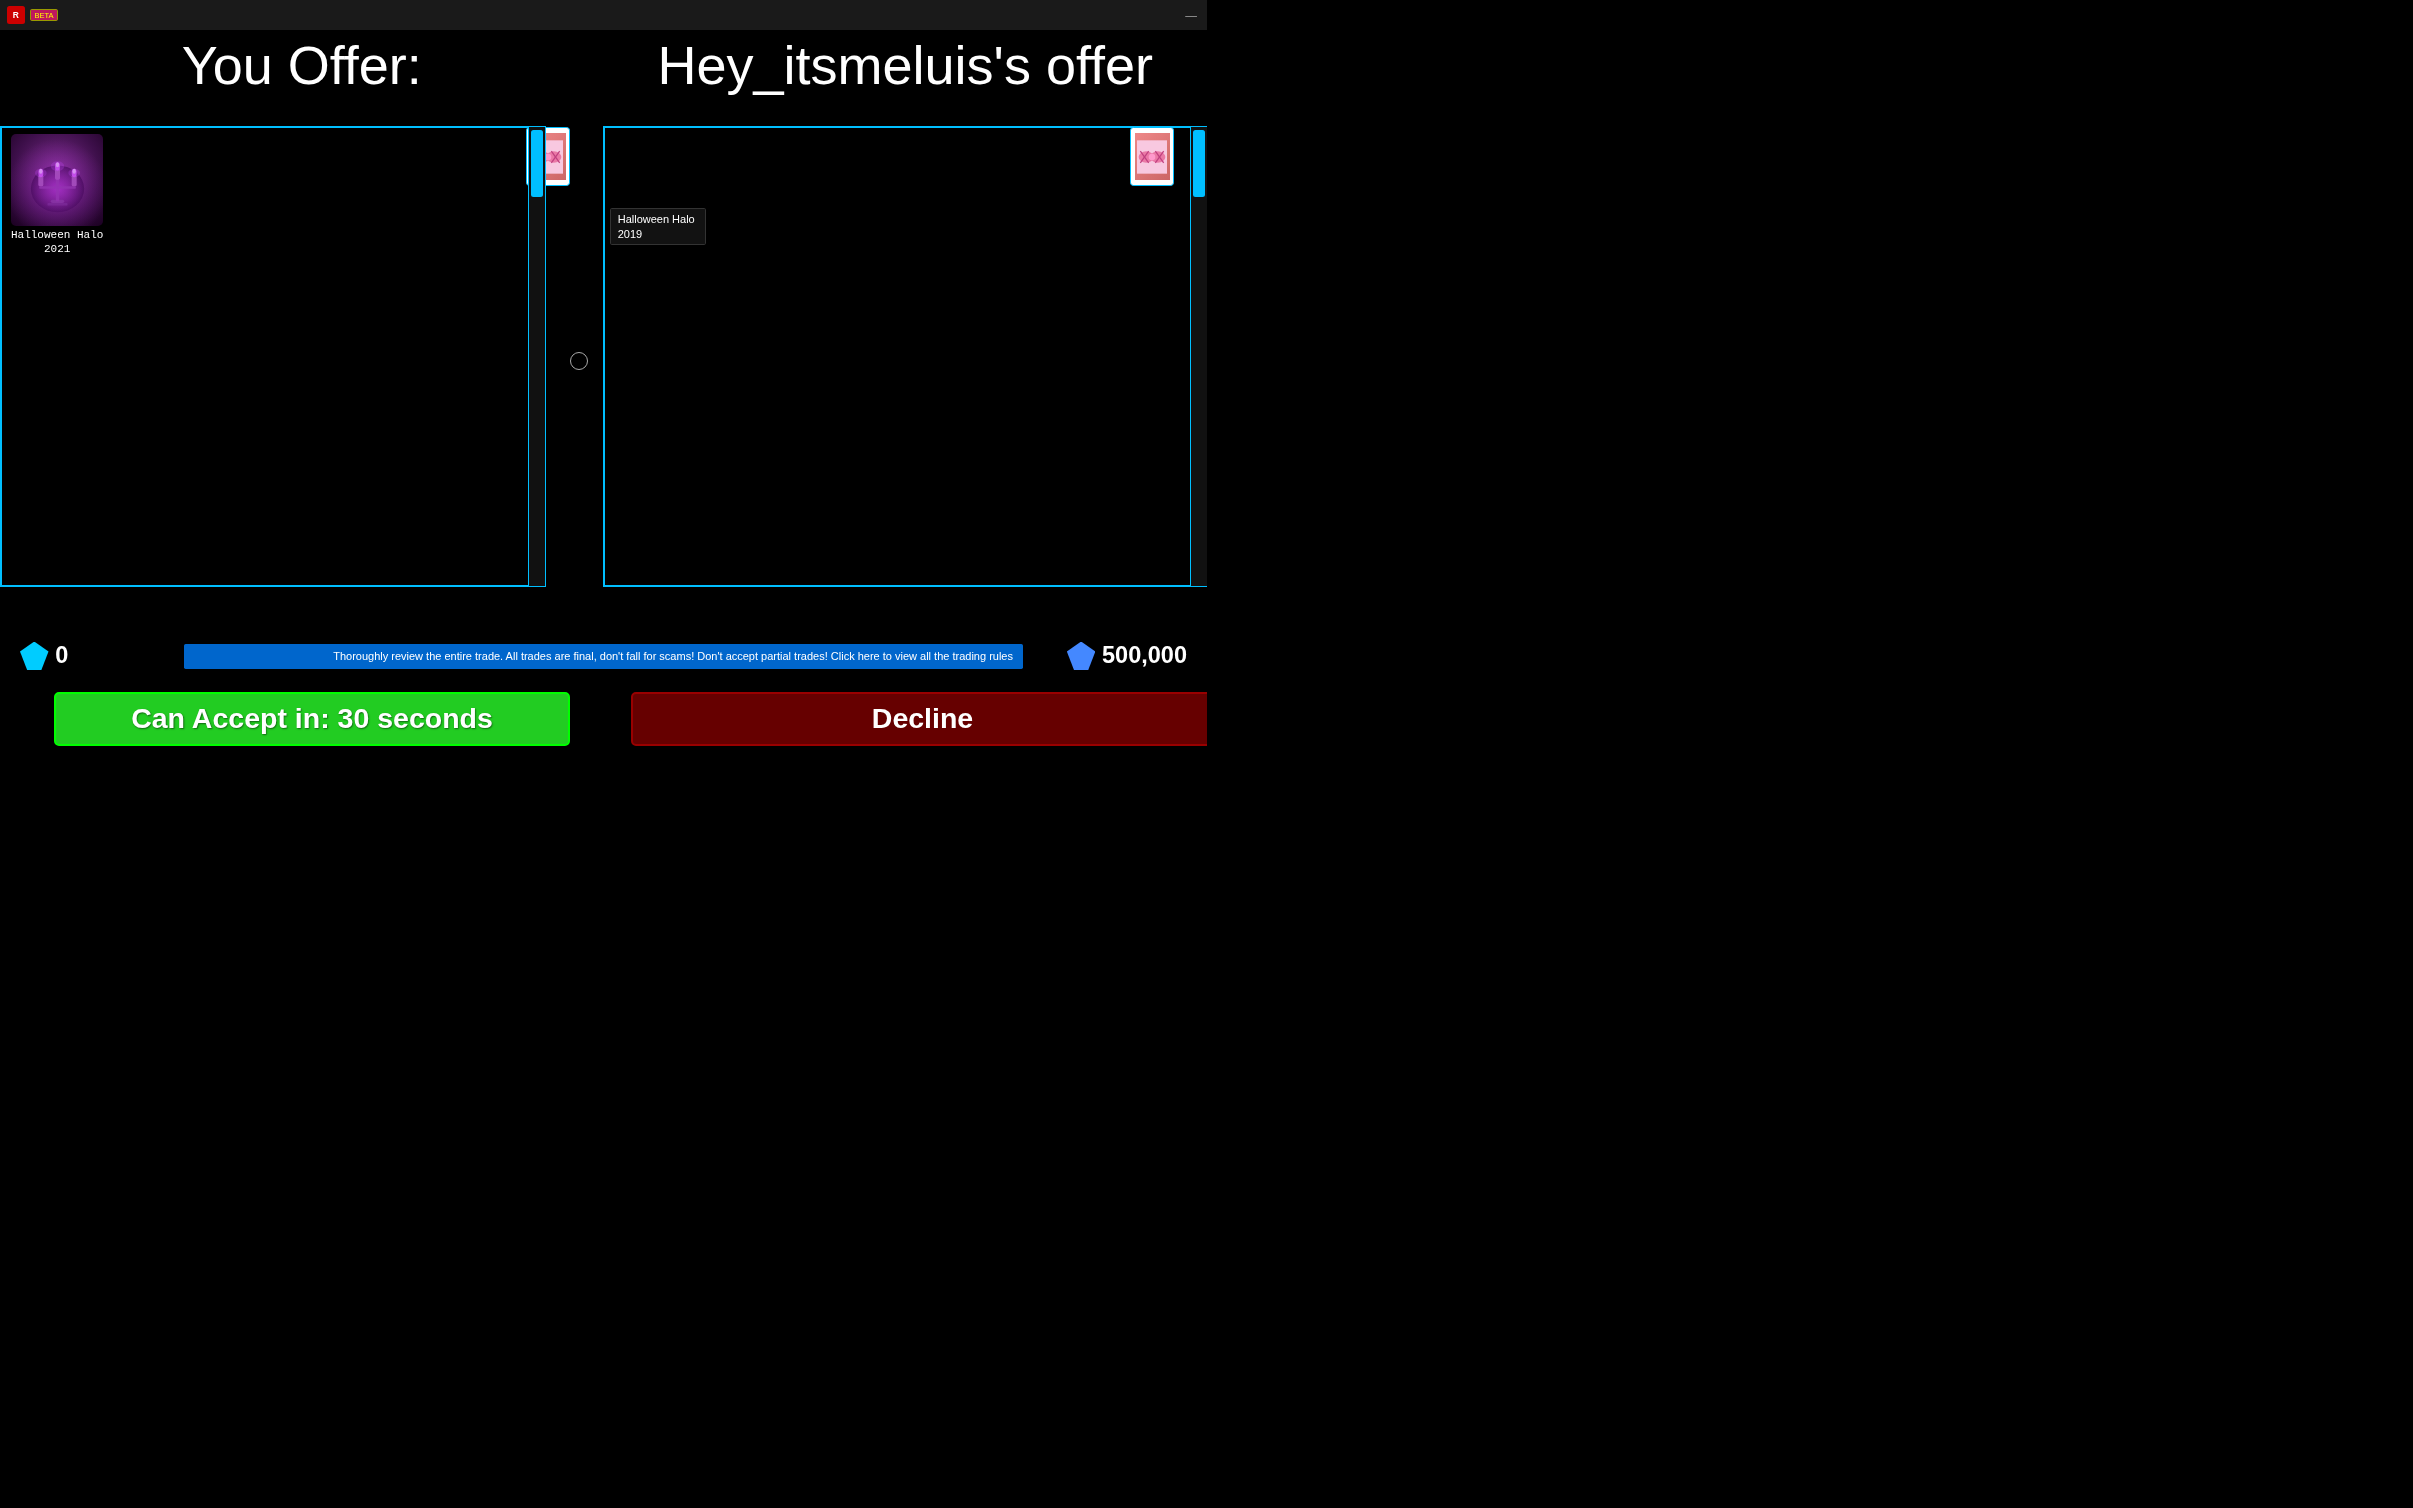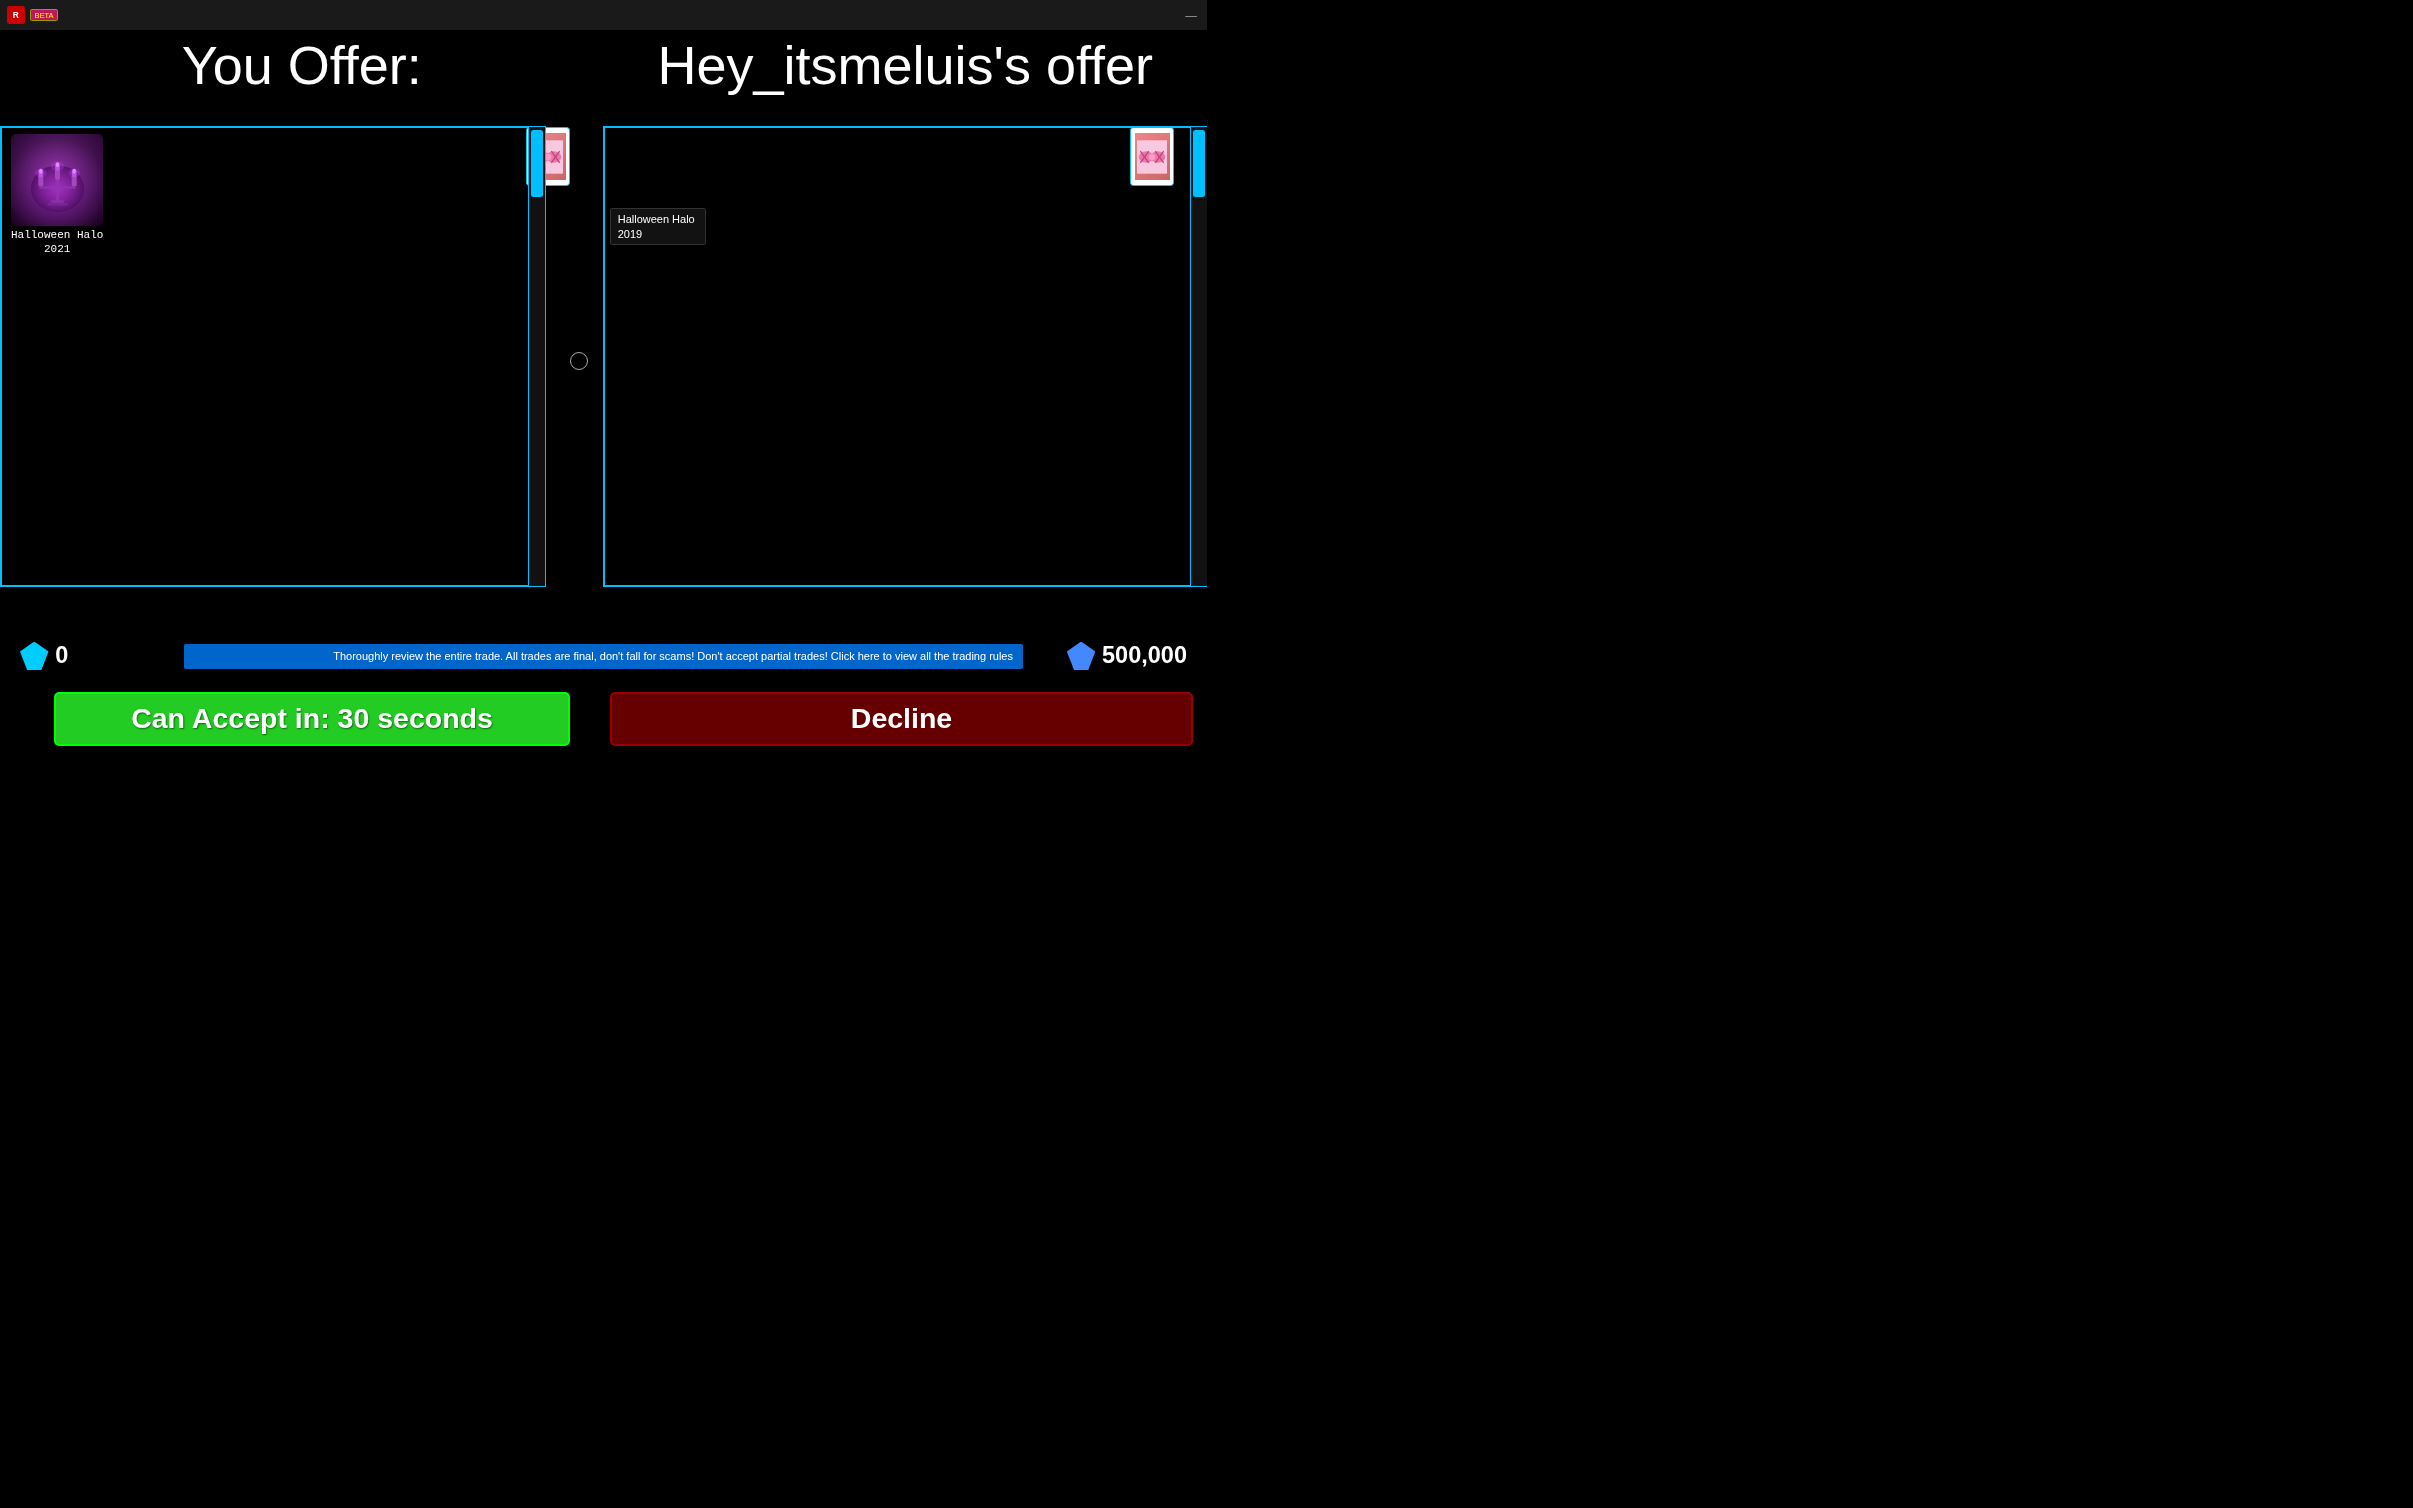--- a/index.html
+++ b/index.html
@@ -288,21 +288,21 @@
       font-weight: bold;
       color: #fff;
       cursor: pointer;
       text-shadow: 0.8px 0.8px 1.7px rgba(0,0,0,0.5);
       margin-top: 33px;
     }
 
     #decline-button {
       position: absolute;
       bottom: 8.4px;
-      left: 610px;
+      left: 631px;
       width: 583px;
       height: 54px;
       background: #660000;
       border: 2.5px solid #990000;
       border-radius: 5px;
       display: flex;
       align-items: center;
       justify-content: center;
       font-size: 28.5px;
       font-weight: bold;

